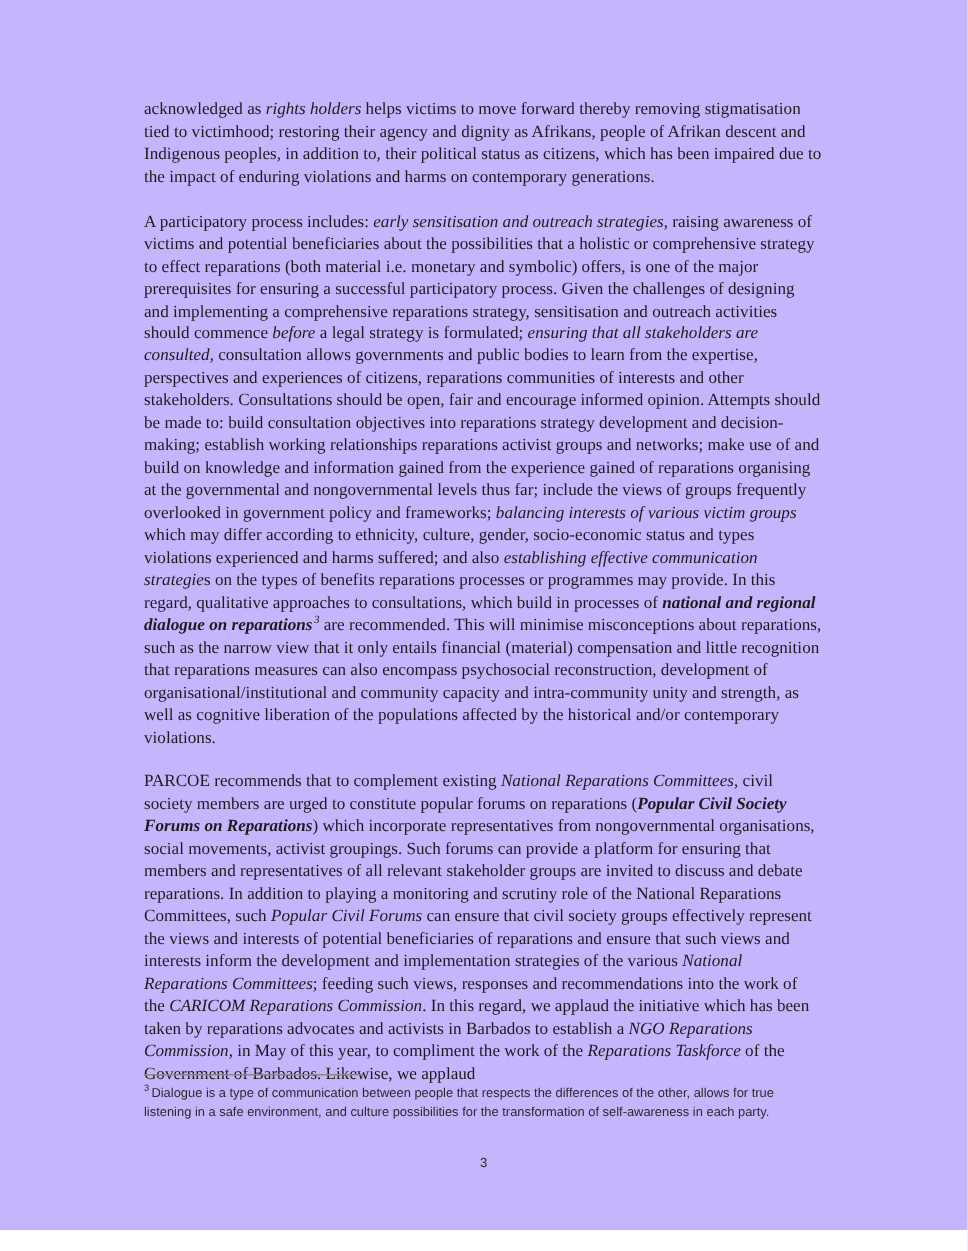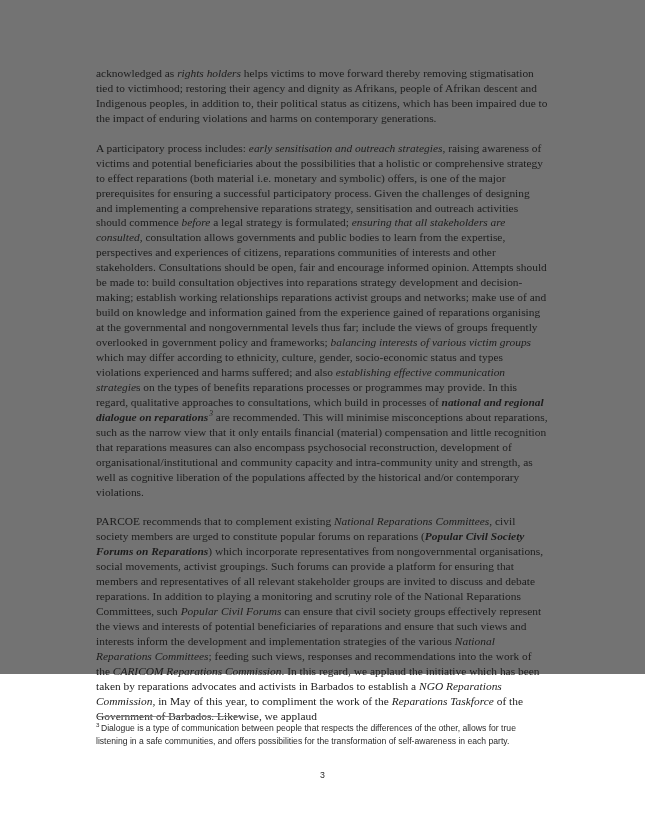--- a/index.html
+++ b/index.html
@@ -12,22 +12,22 @@
     height: 834px;
     position: relative;
     overflow: hidden;
     font-family: "Liberation Serif", serif;
     color: #1a1a1a;
   }
   #page {
     position: absolute;
     left: 0; top: 0;
     width: 645px;
-    height: 674px;
-    background: #737373;
+    height: 820px;
+    background: #c4b5fd;
   }
   #body-col {
     position: absolute;
     left: 96px;
     top: 66px;
     width: 452px;
   }
   p.para {
     margin: 0 0 0 0;
     font-family: "Liberation Serif", serif;
@@ -96,19 +96,19 @@
 
     <p class="para gap-before" id="para-2"><span> A participatory process includes: </span><span class="ital">early sensitisation and outreach strategies</span><span>, raising awareness of victims and potential beneficiaries about the possibilities that a holistic or comprehensive strategy to effect reparations (both material i.e. monetary and symbolic) offers, is one of the major prerequisites for ensuring a successful participatory process. Given the challenges of designing and implementing a comprehensive reparations strategy, sensitisation and outreach activities should commence </span><span class="ital">before</span><span> a legal strategy is formulated; </span><span class="ital">ensuring that all stakeholders are consulted</span><span>, consultation allows governments and public bodies to learn from the expertise, perspectives and experiences of citizens, reparations communities of interests and other stakeholders. Consultations should be open, fair and encourage informed opinion. Attempts should be made to: build consultation objectives into reparations strategy development and decision-making; establish working relationships reparations activist groups and networks; make use of and build on knowledge and information gained from the experience gained of reparations organising at the governmental and nongovernmental levels thus far; include the views of groups frequently overlooked in government policy and frameworks; </span><span class="ital">balancing interests of various victim groups</span><span> which may differ according to ethnicity, culture, gender, socio-economic status and types violations experienced and harms suffered; and also </span><span class="ital">establishing effective communication strategie</span><span>s on the types of benefits reparations processes or programmes may provide. In this regard, qualitative approaches to consultations, which build in processes of </span><span class="bolditalic">national and regional dialogue on reparations</span><sup class="fn-ref">3</sup><span> are recommended. This will minimise misconceptions about reparations, such as the narrow view that it only entails financial (material) compensation and little recognition that reparations measures can also encompass psychosocial reconstruction, development of organisational/institutional and community capacity and intra-community unity and strength, as well as cognitive liberation of the populations affected by the historical and/or contemporary violations.</span></p>
 
     <p class="para gap-before" id="para-3"><span>PARCOE recommends that to complement existing </span><span class="ital">National Reparations Committees</span><span>, civil society members are urged to constitute popular forums on reparations (</span><span class="bolditalic">Popular Civil Society Forums on Reparations</span><span>) which incorporate representatives from nongovernmental organisations, social movements, activist groupings. Such forums can provide a platform for ensuring that members and representatives of all relevant stakeholder groups are invited to discuss and debate reparations. In addition to playing a monitoring and scrutiny role of the National Reparations Committees, such </span><span class="ital">Popular Civil Forums</span><span> can ensure that civil society groups effectively represent the views and interests of potential beneficiaries of reparations and ensure that such views and interests inform the development and implementation strategies of the various </span><span class="ital">National Reparations Committees</span><span>; feeding such views, responses and recommendations into the work of the </span><span class="ital">CARICOM Reparations Commission</span><span>. In this regard, we applaud the initiative which has been taken by reparations advocates and activists in Barbados to establish a </span><span class="ital">NGO Reparations Commission,</span><span> in May of this year, to compliment the work of the </span><span class="ital">Reparations Taskforce</span><span> of the Government of Barbados. Likewise, we applaud</span></p>
 
   </div>
 
   <div id="footnote-area">
     <div id="fn-rule"></div>
     <p class="footnote">
-      <sup class="fn-num">3</sup><span>Dialogue is a type of communication between people that respects the differences of the other, allows for true listening in a safe communities, and offers possibilities for the transformation of self-awareness in each party.</span>
+      <sup class="fn-num">3</sup><span>Dialogue is a type of communication between people that respects the differences of the other, allows for true listening in a safe environment, and culture possibilities for the transformation of self-awareness in each party.</span>
     </p>
   </div>
 
   <div id="page-number">3</div>
 
 </div>
 
 </body></html>

